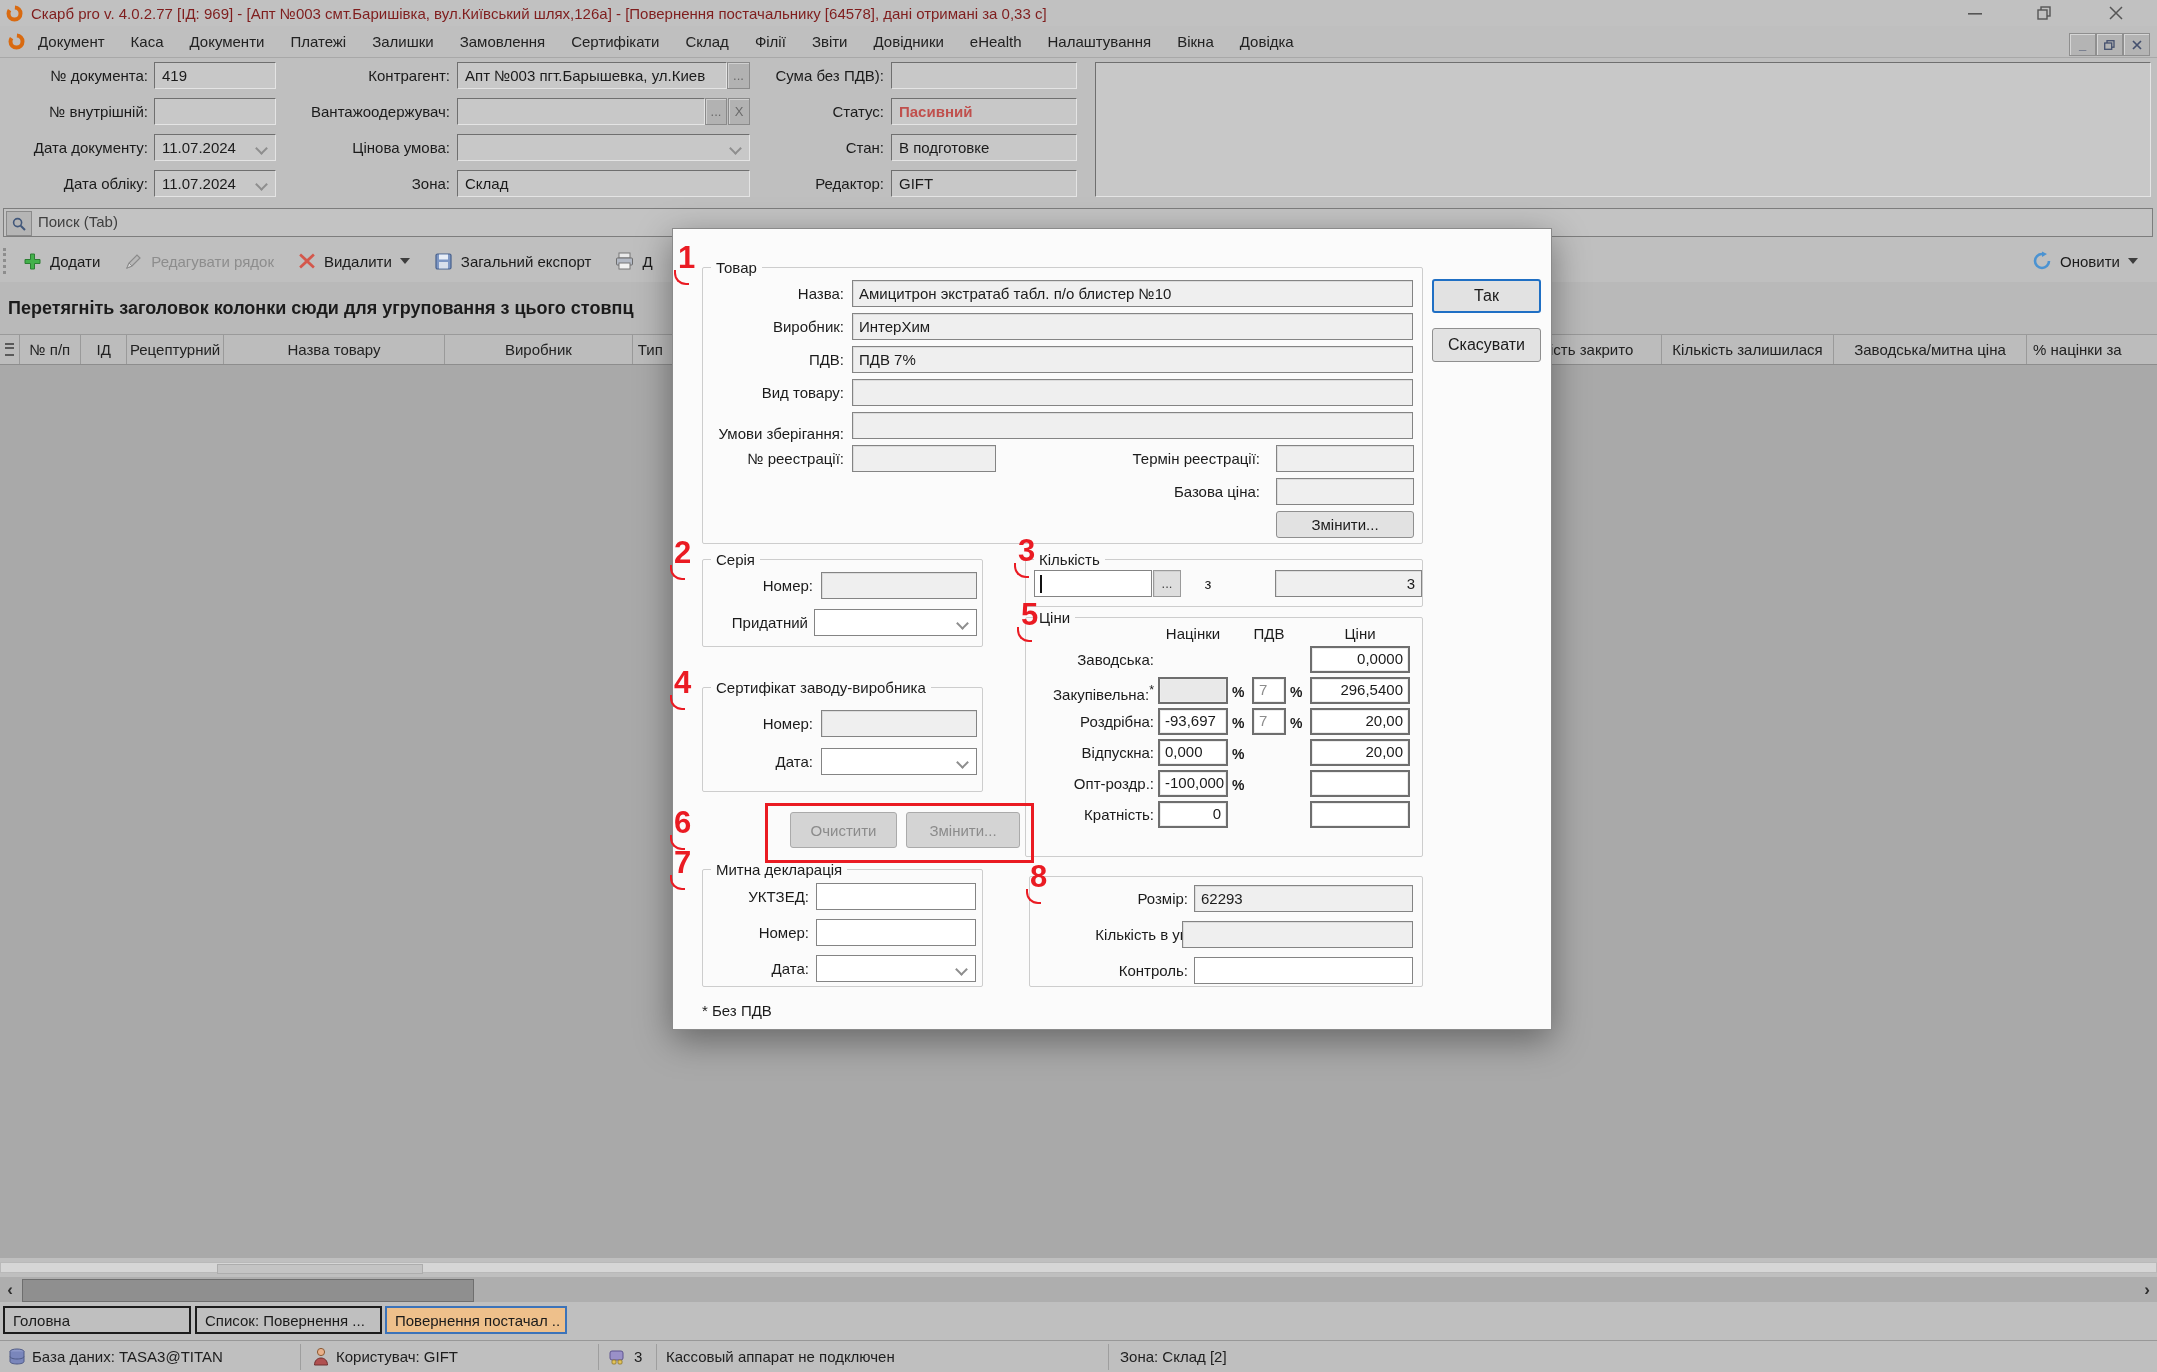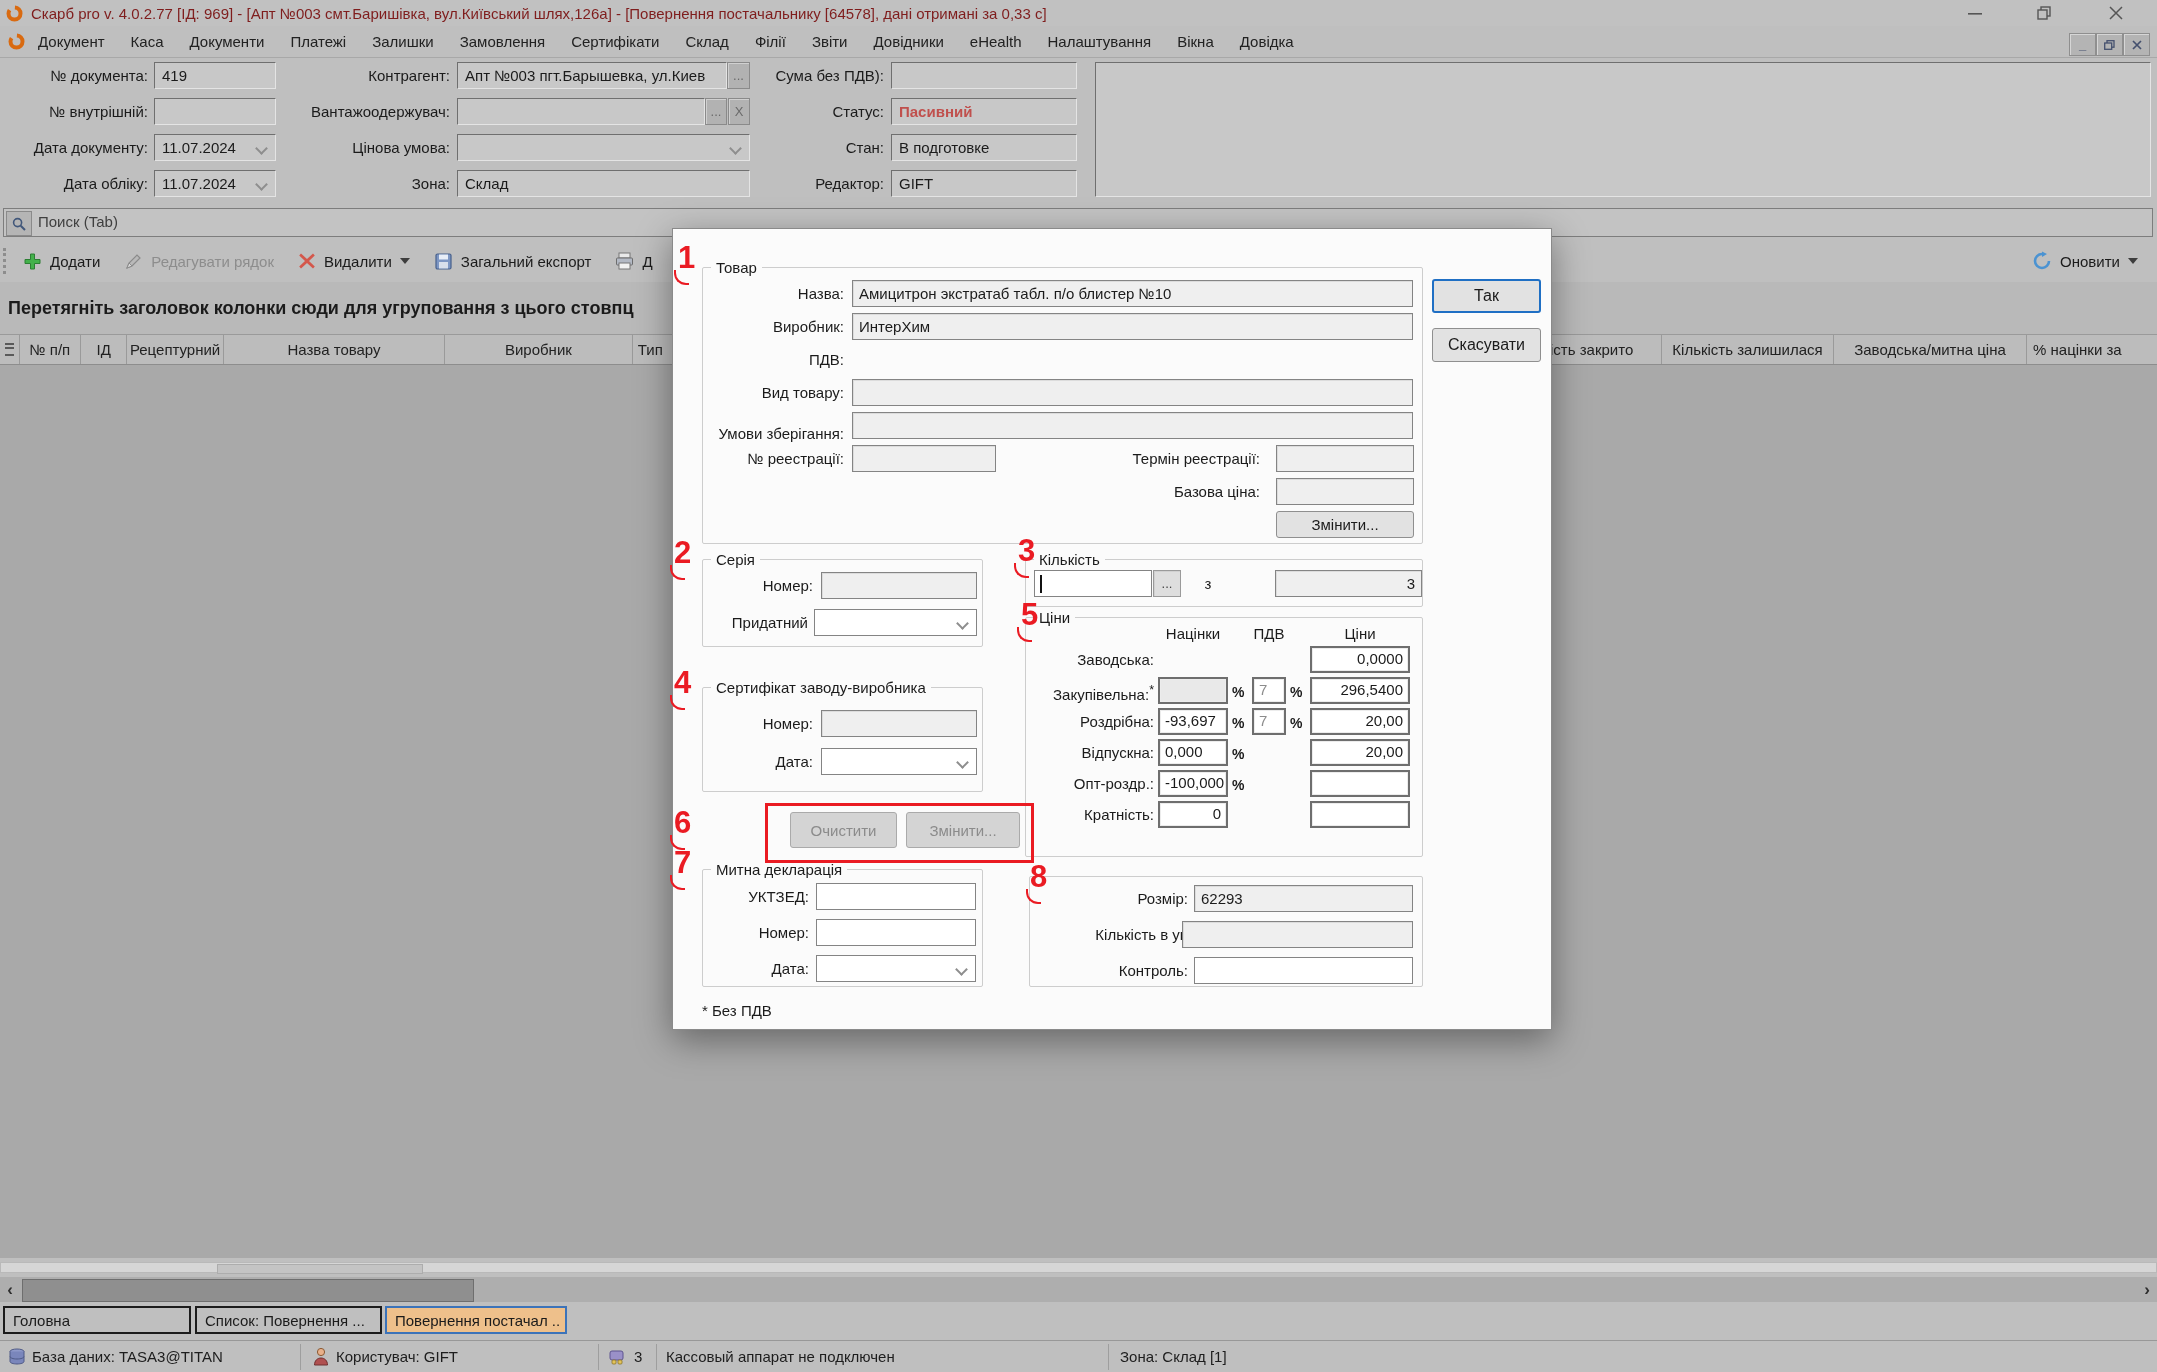--- a/index.html
+++ b/index.html
@@ -280,32 +280,33 @@
     <div class="sb-sep" style="left:598px;"></div>
     <svg class="abs" style="left:608px;top:7px;" width="20" height="17" viewBox="0 0 20 17">
         <rect x="2" y="3" width="13" height="9" rx="2" fill="#9a90c8" stroke="#5e5490" stroke-width="1"></rect>
         <rect x="4" y="12" width="4" height="4" rx="1" fill="#e3c35a" stroke="#8a7326" stroke-width="0.8"></rect>
         <rect x="10" y="12" width="4" height="4" rx="1" fill="#e3c35a" stroke="#8a7326" stroke-width="0.8"></rect>
       </svg>
     <span class="sb-text" style="left:634px;">3</span>
     <div class="sb-sep" style="left:656px;"></div>
     <span class="sb-text" style="left:666px;">Кассовый аппарат не подключен</span>
     <div class="sb-sep" style="left:1108px;"></div>
-    <span class="sb-text" style="left:1120px;">Зона: Склад [1]</span>
+    <span class="sb-text" style="left:1120px;">Зона: Склад [2]</span>
   </div>
 
   <div class="dialog">
 
     <div class="grp" style="left:29px;top:38px;width:721px;height:277px;">
       <span class="lg">Товар</span>
       <div class="dl" style="left:0;top:12px;width:141px;">Назва:</div>
       <div class="df ro" style="left:149px;top:12px;width:561px;">Амицитрон экстратаб табл. п/о блистер №10</div>
       <div class="dl" style="left:0;top:45px;width:141px;">Виробник:</div>
       <div class="df ro" style="left:149px;top:45px;width:561px;">ИнтерХим</div>
       <div class="dl" style="left:0;top:78px;width:141px;">ПДВ:</div>
+      <div class="df ro" style="left:149px;top:78px;width:561px;">ПДВ 7%</div>
       <div class="dl" style="left:0;top:111px;width:141px;">Вид товару:</div>
       <div class="df ro" style="left:149px;top:111px;width:561px;"></div>
       <div class="dl" style="left:0;top:144px;width:141px;margin-top:8px;">Умови зберігання:</div>
       <div class="df ro" style="left:149px;top:144px;width:561px;"></div>
       <div class="dl" style="left:0;top:177px;width:141px;">№ реестрації:</div>
       <div class="df ro" style="left:149px;top:177px;width:144px;"></div>
       <div class="dl" style="left:357px;top:177px;width:200px;">Термін реестрації:</div>
       <div class="df ro" style="left:573px;top:177px;width:138px;"></div>
       <div class="dl" style="left:357px;top:210px;width:200px;">Базова ціна:</div>
       <div class="df ro" style="left:573px;top:210px;width:138px;"></div>

